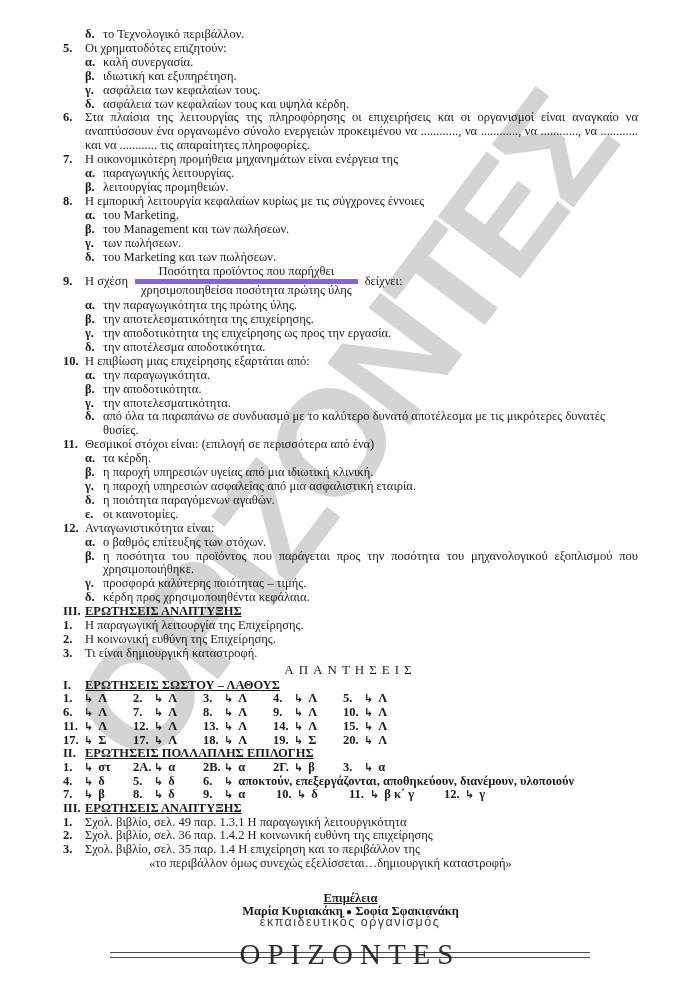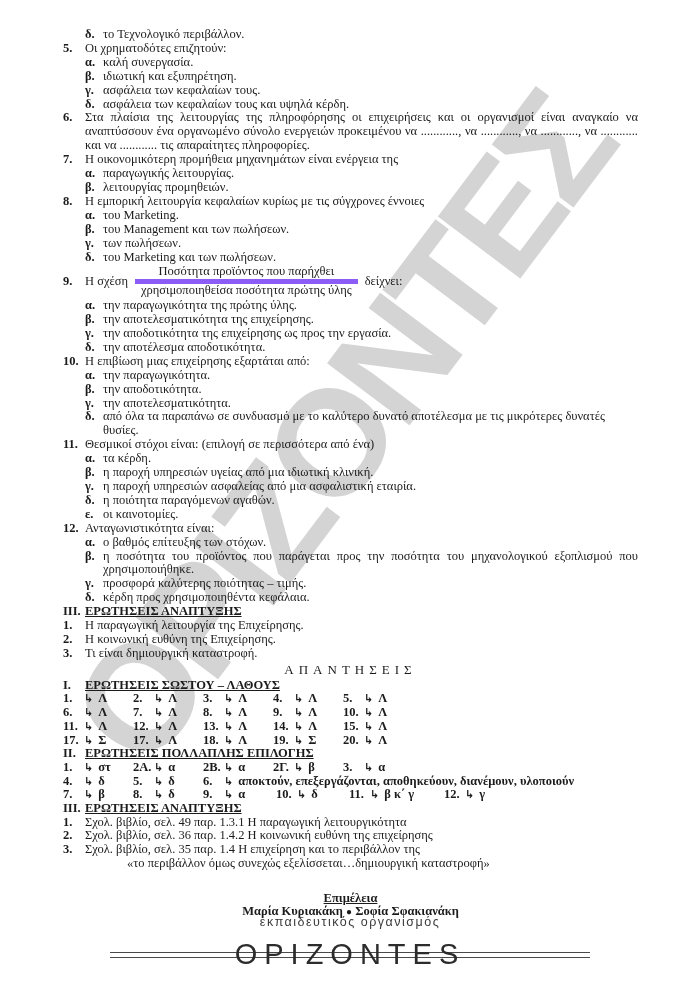--- a/index.html
+++ b/index.html
@@ -30,32 +30,32 @@
   .answers{line-height:13.7px;}
   .arow{display:flex;}
   .acell{display:flex;white-space:nowrap;}
   .w70{flex:0 0 70px;}
   .w73{flex:0 0 73px;}
   .w95{flex:0 0 95px;}
   .grow{flex:1;white-space:normal;}
   .anum{flex:0 0 auto;min-width:21px;font-weight:bold;}
   .aarr{font-family:"DejaVu Sans",sans-serif;font-weight:bold;font-size:11px;margin-right:5px;}
   .aval{font-weight:bold;}
-  .quote{margin-left:64px;}
+  .quote{margin-left:86px;}
   .credits{text-align:center;margin-top:21px;}
   .ctitle{font-weight:bold;text-decoration:underline;}
   .names{font-weight:bold;}
   .bullet{font-size:10px;}
   .logo{position:absolute;left:110px;top:916px;width:480px;text-align:center;z-index:1;}
   .tagline{font-family:"Liberation Sans",sans-serif;font-size:12.5px;letter-spacing:1.5px;color:#3a3a3a;margin-bottom:7px;}
   .brandwrap{position:relative;height:36px;}
   .rule{position:absolute;left:0;right:0;height:1.5px;background:#4a4a4a;}
   .r1{top:15px;}
   .r2{top:20px;}
-  .brand{position:relative;font-family:Liberation Sans, sans-serif;font-size:29px;line-height:34px;letter-spacing:7px;color:#2c2c2c;}
+  .brand{position:relative;font-family:Liberation Serif, serif;font-size:29px;line-height:34px;letter-spacing:7px;color:#2c2c2c;}
 </style>
 </head>
 <body>
 
 <div class="watermark">ΟΡΙΖΟΝΤΕΣ</div>
 
 <div class="doc">
 
   <div class="orow">
     <span class="olet">δ.</span>

